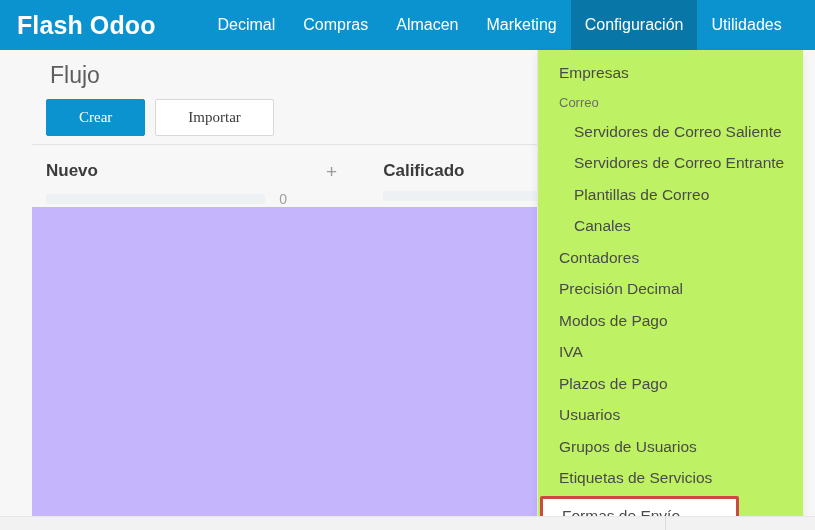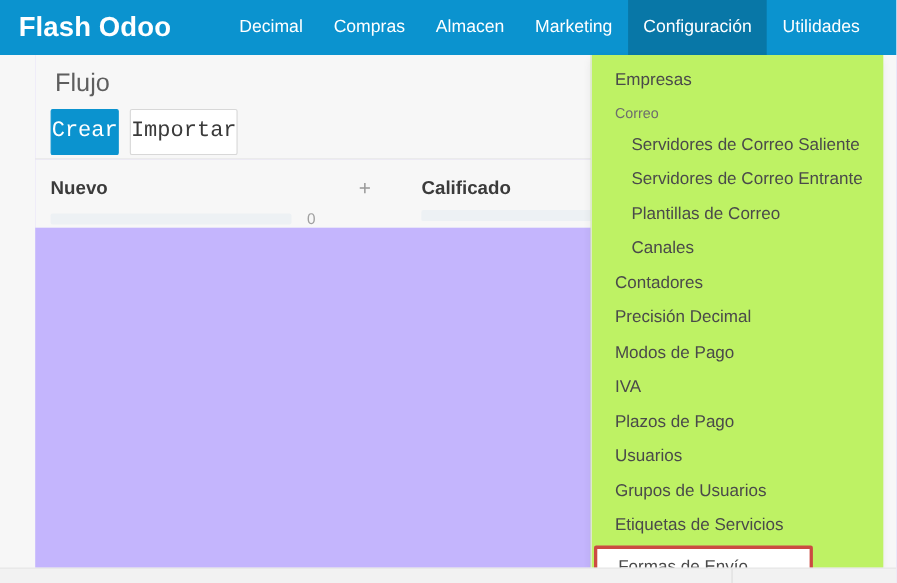--- a/index.html
+++ b/index.html
@@ -88,24 +88,24 @@
     font-weight: normal;
     line-height: 1;
     margin: 0 0 12px 4px;
     user-select: none;
   }
   .btn-row {
     display: flex;
     align-items: center;
   }
   .btn {
-    font-family: Liberation Mono, monospace;
-    font-size: 20px;
-    line-height: 1;
-    padding: 10px 0;
+    font-family: Liberation Serif, serif;
+    font-size: 15px;
+    line-height: 1;
+    padding: 10px 32px;
     box-sizing: border-box;
     cursor: pointer;
     white-space: nowrap;
   }
   .btn-primary {
     background: #0b93cf;
     color: #ffffff;
     border: 1px solid #0b93cf;
     border-radius: 2px;
   }

